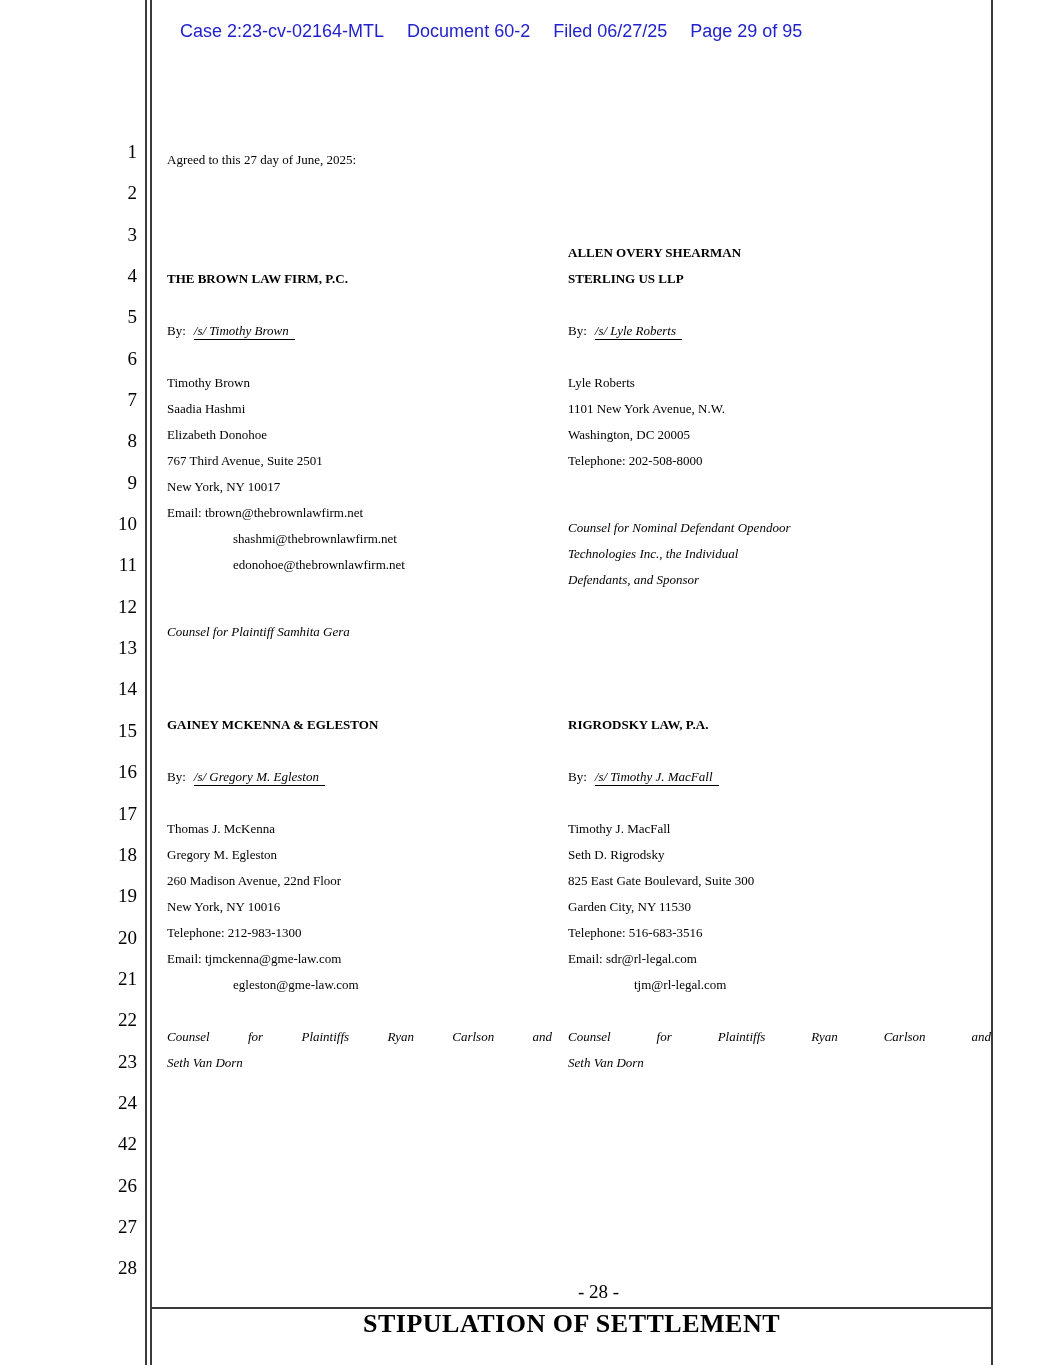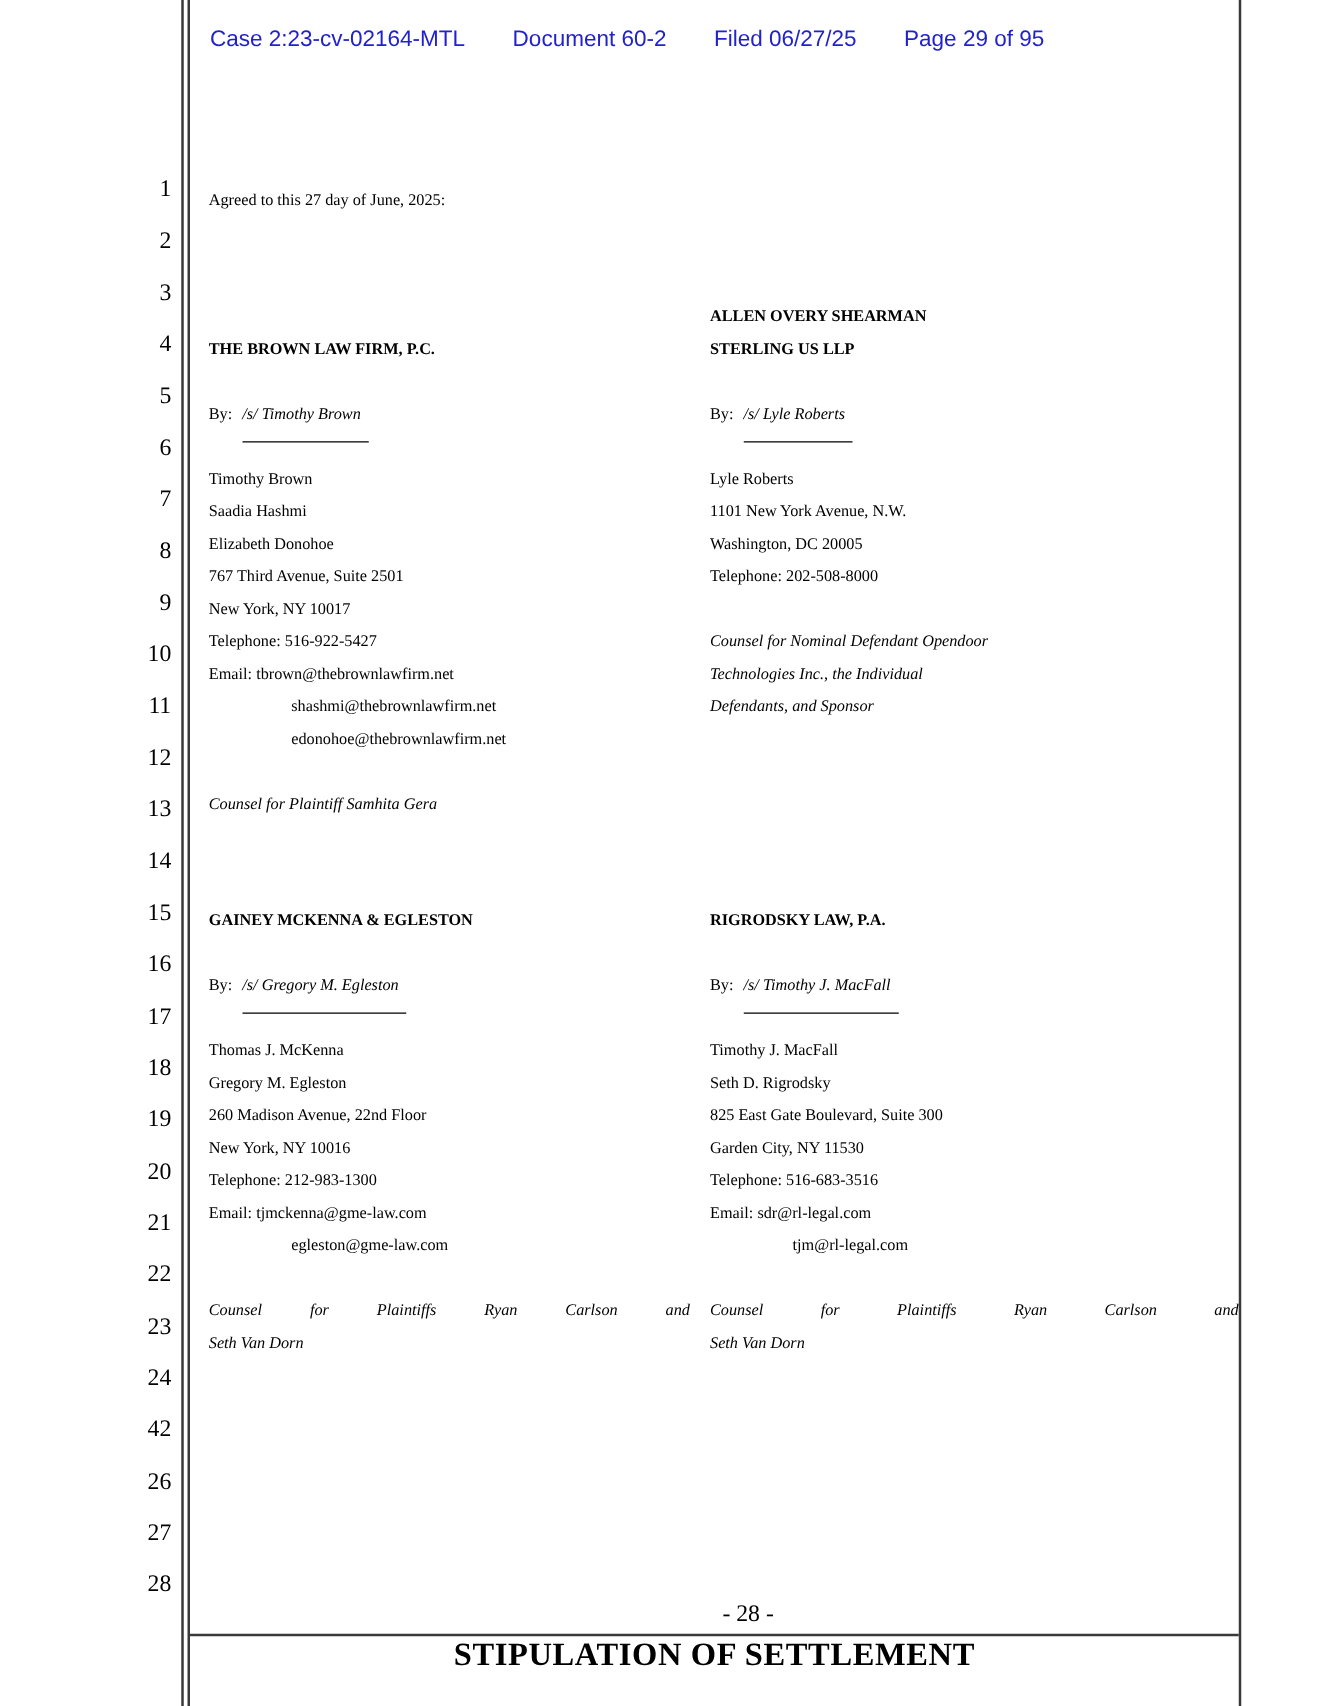--- a/index.html
+++ b/index.html
@@ -3,45 +3,45 @@
 <meta charset="utf-8">
 <style>
   html,body { margin:0; padding:0; background:#ffffff; }
   .page {
     position:relative; width:1055px; height:1365px; background:#ffffff;
     font-family:"Liberation Serif", serif; color:var(--body_text,#000);
     overflow:hidden;
   }
   
   .header {
-    position:absolute; left:168px; top:21px; display:flex; gap:38px;
+    position:absolute; left:180px; top:21px; display:flex; gap:23px;
     font-family:"Liberation Sans", sans-serif; font-size:18px;
     color:var(--header_blue,#2222cc); white-space:nowrap;
   }
   
   .lines-col { position:absolute; left:57px; top:131px; width:80px; text-align:right; }
   .line-num { height:41.35px; line-height:41.35px; font-size:19px; }
   
   .vline-double {
     position:absolute; left:145px; top:0; bottom:0; width:3px;
     border-left:2px solid var(--rule,#3a3a3a); border-right:2px solid var(--rule,#3a3a3a);
   }
   .vline-right { position:absolute; left:991px; top:0; bottom:0; width:2px; background:var(--rule,#3a3a3a); }
   
   .content { position:absolute; left:167px; top:147px; width:824px; font-size:13px; line-height:26px; }
   .sig-grid { display:grid; grid-template-columns:385px 423px; column-gap:16px; row-gap:26px; margin-top:26px; }
   .firm { font-weight:bold;margin-top:41px; }
   .cell-end { align-self:end; }
   .sig-line .sig {
     font-style:italic; border-bottom:1.5px solid #000;
-    padding-right:6px; padding-bottom:15px; margin-left:8px;
+    padding-right:6px; padding-bottom:1px; margin-left:8px;
   }
   .email-cont { padding-left:66px; }
   .counsel { font-style:italic; }
-  .gap-top { margin-top:26px; }
+  .gap-top { margin-top:41px; }
   .justify div { text-align:justify; }
   .justify div:nth-of-type(1) { text-align-last:justify; }
   
   .page-num { position:absolute; top:1279px; left:152px; width:839px; text-align:center; font-size:19px; line-height:26px;margin-left:27px; }
   .footer-rule { position:absolute; top:1307px; left:152px; width:839px; height:2px; background:var(--rule,#3a3a3a); }
   .footer-title {
     position:absolute; top:1311px; left:152px; width:839px; text-align:center;
     font-weight:bold; font-size:26px; letter-spacing:0.5px; line-height:26px;
   }
 </style>
@@ -113,21 +113,20 @@
       </div>
 
       <div>
         <div>
 
         <div>Timothy Brown</div>
             <div>Saadia Hashmi</div>
             <div>Elizabeth Donohoe</div>
             <div>767 Third Avenue, Suite 2501</div>
             <div>New York, NY 10017</div>
-            <div>Telephone: 516-922-5427</div>
             <div>Email: tbrown@thebrownlawfirm.net</div>
           </div>
         <div class="email-cont">
 
         <div>shashmi@thebrownlawfirm.net</div>
             <div>edonohoe@thebrownlawfirm.net</div>
           </div>
       </div>
       <div>
         <div>

